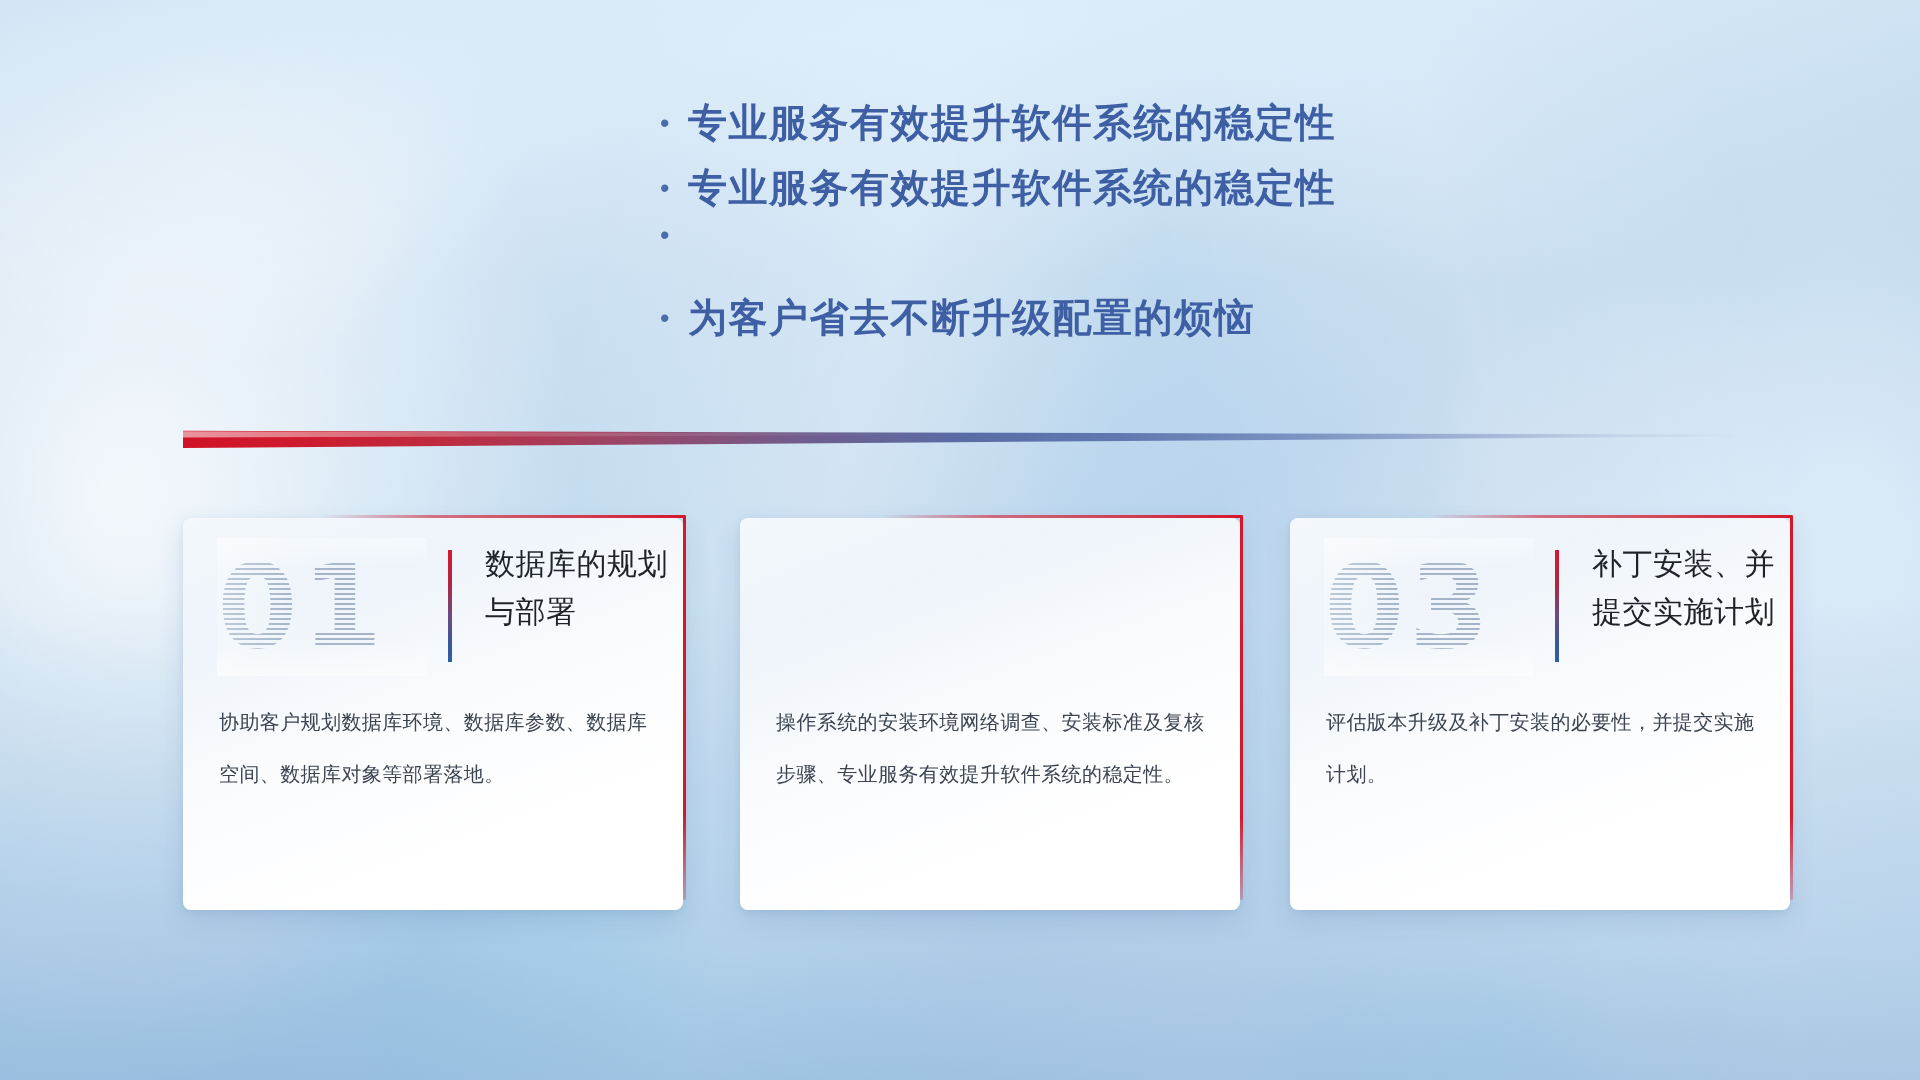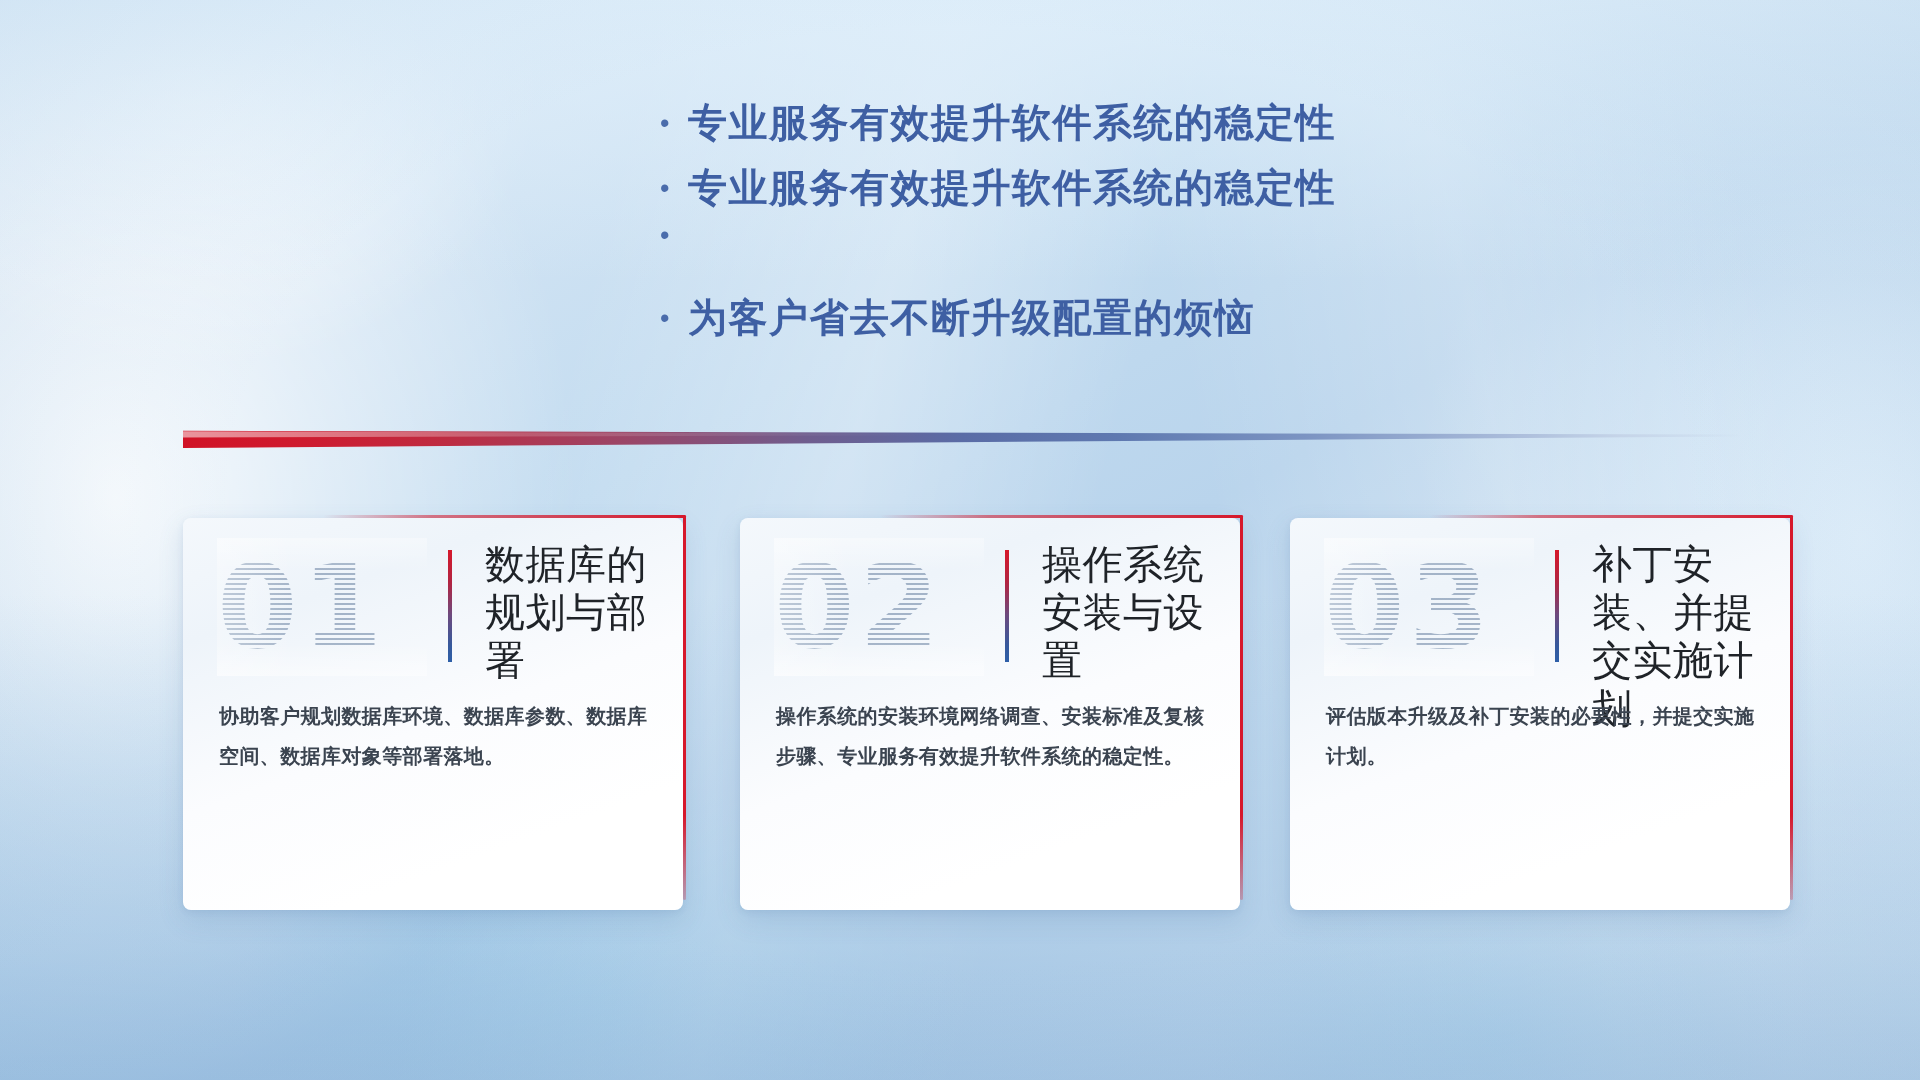--- a/index.html
+++ b/index.html
@@ -99,27 +99,27 @@
                linear-gradient(to bottom, rgba(255,255,255,0.35) 0%, rgba(255,255,255,0) 24%, rgba(255,255,255,0) 76%, rgba(255,255,255,0.45) 100%);
   }
 
   .vbar {
     position:absolute; left:265px; top:32px; width:4px; height:112px;
     background:linear-gradient(to bottom,#d6182b 0%,#b02543 30%,#6d4a7e 58%,#36599c 85%,#2e5fa8 100%);
   }
 
   .card-title {
     position:absolute; left:302px; top:22px; width:185px;
-    font-size:40px; line-height:48px; color:#1f2328; font-weight:500;
+    font-size:30px; line-height:48px; color:#1f2328; font-weight:500;
     letter-spacing:0.5px;
   }
 
   .card-body {
     position:absolute; left:36px; right:34px; top:178px;
-    font-size:20px; line-height:40px; color:#3b4450; letter-spacing:0.4px;font-weight:bold;
+    font-size:20px; line-height:52px; color:#3b4450; letter-spacing:0.4px;
   }
 </style>
 </head>
 <body>
 
 <div id="bg">
   <div class="bgl bg-base"></div>
   <div class="bgl bg-glow-l"></div>
   <div class="bgl bg-glow-tl"></div>
   <div class="bgl bg-glow-r"></div>
@@ -161,26 +161,20 @@
     <div class="card-head">
       <div class="wm">01</div>
       <div class="wm-mask"></div>
       <div class="vbar"></div>
       <div class="card-title">数据库的规划与部署</div>
     </div>
     <div class="card-body">协助客户规划数据库环境、数据库参数、数据库空间、数据库对象等部署落地。</div>
   </div>
 
   <div class="card card-2">
-    <div class="card-head">
-      <div class="wm">02</div>
-      <div class="wm-mask"></div>
-      <div class="vbar"></div>
-      <div class="card-title">操作系统安装与设置</div>
-    </div>
     <div class="card-body">操作系统的安装环境网络调查、安装标准及复核步骤、专业服务有效提升软件系统的稳定性。</div>
   </div>
 
   <div class="card card-3">
     <div class="card-head">
       <div class="wm">03</div>
       <div class="wm-mask"></div>
       <div class="vbar"></div>
       <div class="card-title">补丁安装、并提交实施计划</div>
     </div>

